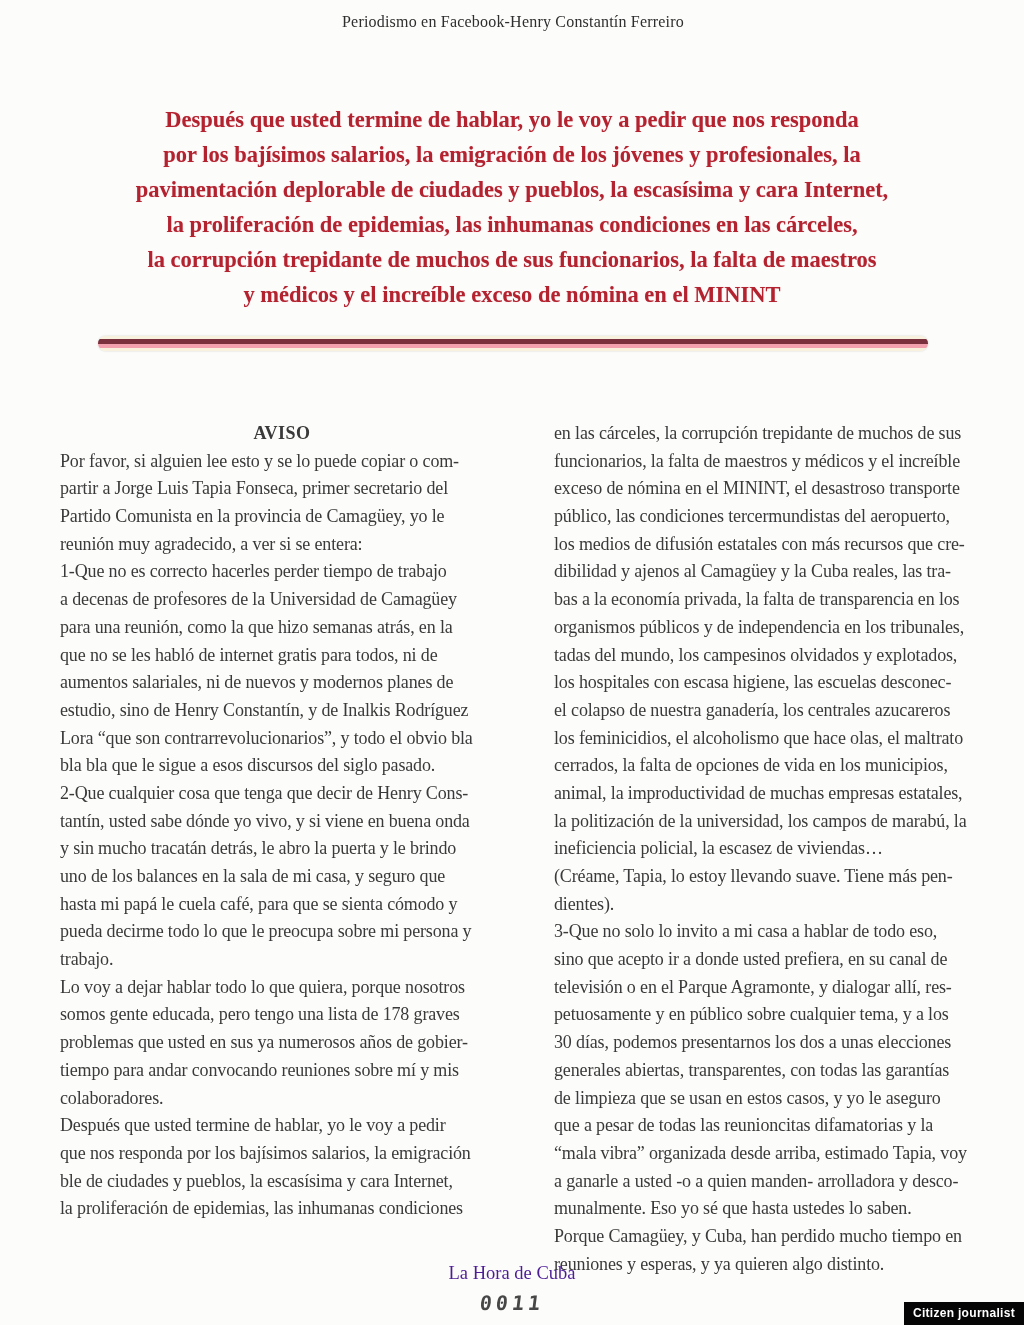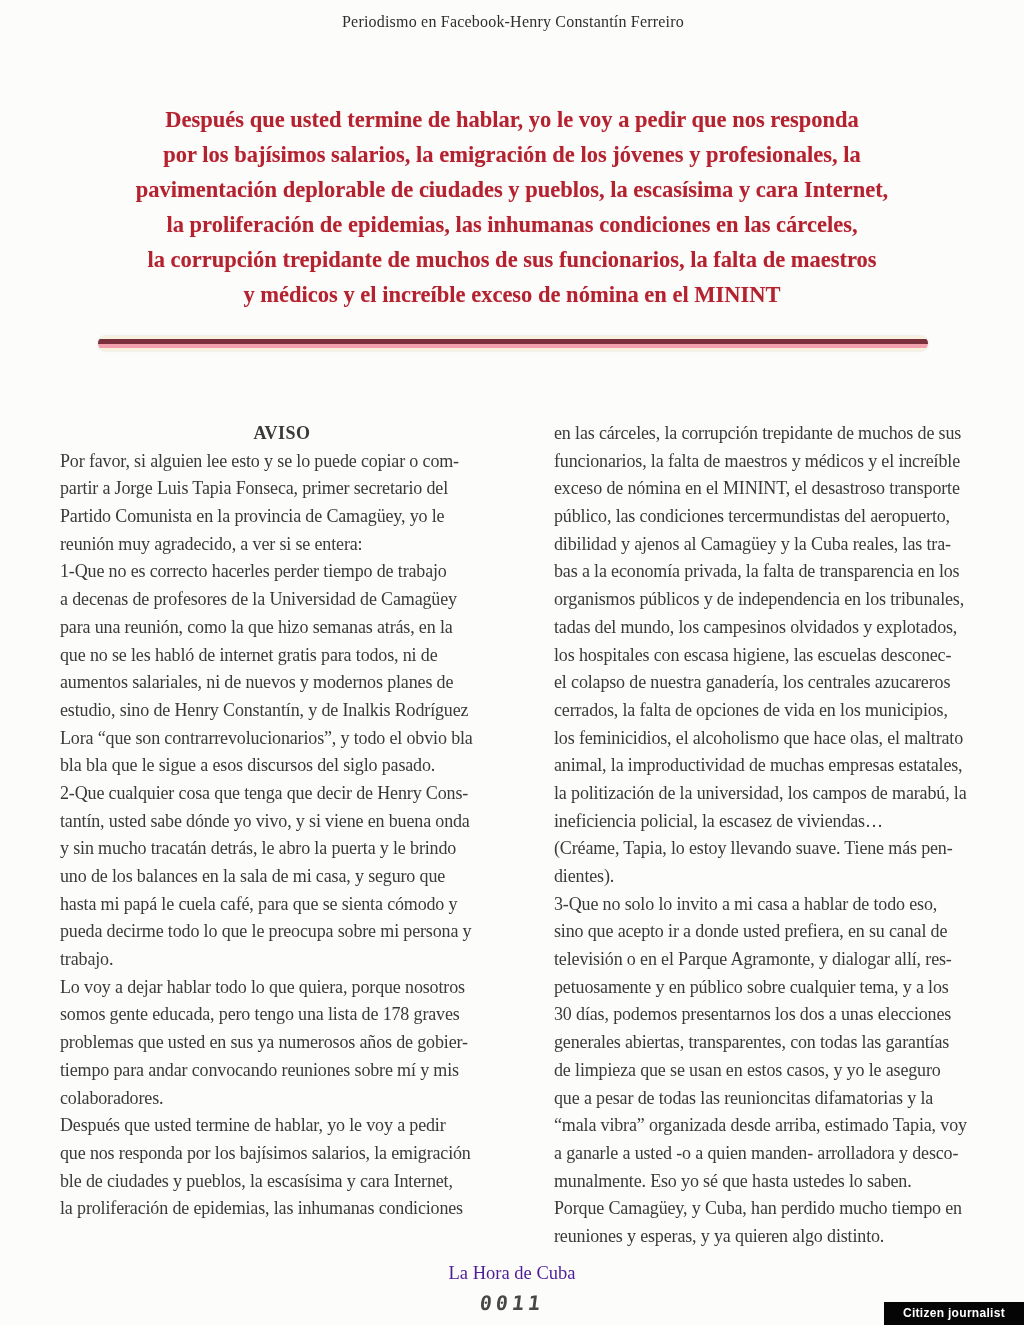--- a/index.html
+++ b/index.html
@@ -80,21 +80,21 @@
   }
   .badge{
     position:absolute;right:0;bottom:0;
     background:var(--badge-bg);
     color:var(--badge-fg);
     font-family:"Liberation Sans", sans-serif;
     font-weight:bold;
     font-size:12px;
     line-height:23px;
     height:23px;
-    padding:0 19px;
+    padding:0 9px;
     letter-spacing:.3px;
   }
 </style>
 </head>
 <body>
 
 <div class="page">
 
   <div class="header-title">Periodismo en Facebook-Henry Constantín Ferreiro</div>
 
@@ -142,28 +142,29 @@
         <div class="line">la proliferación de epidemias, las inhumanas condiciones</div>
       </div>
   </div>
 
   <div class="col col-right">
     <div>
         <div class="line">en las cárceles, la corrupción trepidante de muchos de sus</div>
         <div class="line">funcionarios, la falta de maestros y médicos y el increíble</div>
         <div class="line">exceso de nómina en el MININT, el desastroso transporte</div>
         <div class="line">público, las condiciones tercermundistas del aeropuerto,</div>
+        <div class="line">los medios de difusión estatales con más recursos que cre-</div>
         <div class="line">dibilidad y ajenos al Camagüey y la Cuba reales, las tra-</div>
         <div class="line">bas a la economía privada, la falta de transparencia en los</div>
         <div class="line">organismos públicos y de independencia en los tribunales,</div>
         <div class="line">tadas del mundo, los campesinos olvidados y explotados,</div>
         <div class="line">los hospitales con escasa higiene, las escuelas desconec-</div>
         <div class="line">el colapso de nuestra ganadería, los centrales azucareros</div>
+        <div class="line">los feminicidios, el alcoholismo que hace olas, el maltrato</div>
         <div class="line">cerrados, la falta de opciones de vida en los municipios,</div>
-        <div class="line">los feminicidios, el alcoholismo que hace olas, el maltrato</div>
         <div class="line">animal, la improductividad de muchas empresas estatales,</div>
         <div class="line">la politización de la universidad, los campos de marabú, la</div>
         <div class="line">ineficiencia policial, la escasez de viviendas…</div>
         <div class="line">(Créame, Tapia, lo estoy llevando suave. Tiene más pen-</div>
         <div class="line">dientes).</div>
         <div class="line">3-Que no solo lo invito a mi casa a hablar de todo eso,</div>
         <div class="line">sino que acepto ir a donde usted prefiera, en su canal de</div>
         <div class="line">televisión o en el Parque Agramonte, y dialogar allí, res-</div>
         <div class="line">petuosamente y en público sobre cualquier tema, y a los</div>
         <div class="line">30 días, podemos presentarnos los dos a unas elecciones</div>

